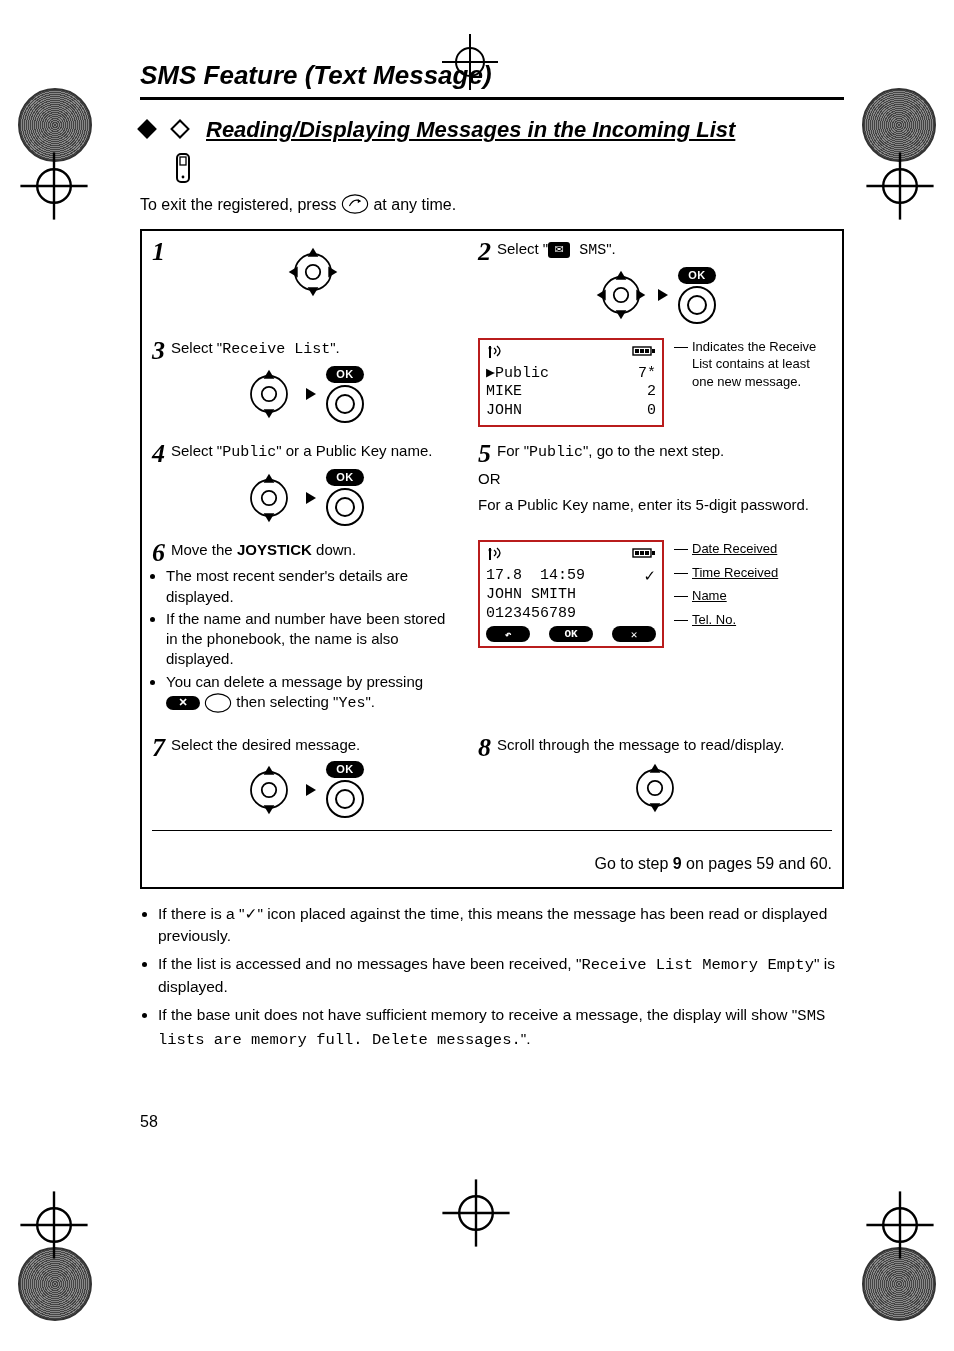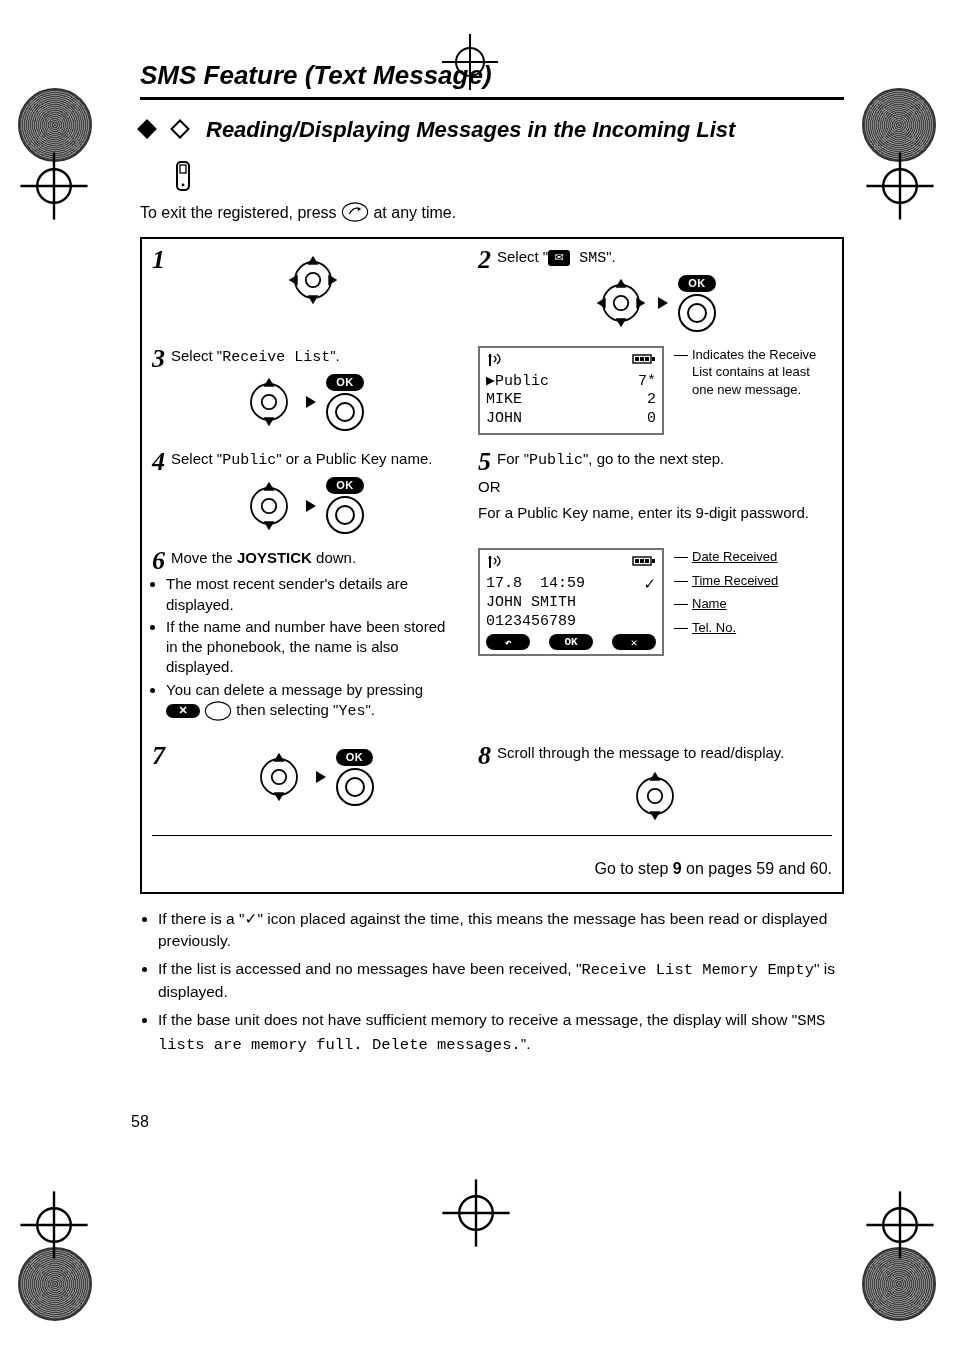--- a/index.html
+++ b/index.html
@@ -51,21 +51,22 @@
   }
   .title-rule {
     border: 0;
     border-top: 3px solid #000;
     margin: 0 0 16px 0;
   }
   .subtitle-row {
     display: flex;
     align-items: flex-start;
     gap: 19px;
-    margin-bottom: 16px;
+    margin-bottom: 8px;
+    text-decoration: underline;
   }
   .dia {
     width: 14px; height: 14px;
     transform: rotate(45deg);
     display: inline-block;
     margin-top: 6px;
     flex: 0 0 auto;
   }
   .dia.solid { background: #000; }
   .dia.outline { background: #fff; border: 2px solid #000; box-sizing: border-box; }
@@ -158,21 +159,21 @@
     justify-content: center;
   }
   .ok-circle::after {
     content: "";
     width: 16px;
     height: 16px;
     border: 2px solid #000;
     border-radius: 50%;
   }
   .lcd {
-    border: 2px solid #737373;
+    border: 2px solid #b91c1c;
     padding: 4px 6px;
     font-family: "Courier New", monospace;
     font-size: 15px;
     width: 170px;
   }
   .lcd-row {
     display: flex;
     justify-content: space-between;
     align-items: center;
     line-height: 1.25;
@@ -262,21 +263,21 @@
   }
   .notes li { margin-bottom: 6px; }
 
   .check {
     font-family: Arial, sans-serif;
   }
 
   .page-num {
     position: absolute;
     bottom: 220px;
-    left: 131px;
+    left: 140px;
     font-size: 16px;
   }
 
   .softkey-orb-inline {
     display: inline-block;
     vertical-align: middle;
   }
   .softkey-orb-inline svg { width: 28px; height: 22px; }
 </style>
 </head>
@@ -496,21 +497,21 @@
         </div>
       </div>
 
       <div class="step">
         <span class="step-num">5</span>
         <div class="step-body">
           <p>
             <span>For "</span><span class="mono">Public</span><span>", go to the next step.</span>
           </p>
           <p>OR</p>
-          <p>For a Public Key name, enter its 9-digit password.</p>
+          <p>For a Public Key name, enter its 5-digit password.</p>
         </div>
       </div>
 
       <div class="step">
         <span class="step-num">6</span>
         <div class="step-body">
           <p>
             <span>Move the </span><b>JOYSTICK</b><span> down.</span>
           </p>
           <ul class="bullet-list">
@@ -574,20 +575,21 @@
             <div><span class="line"></span><span>Time Received</span></div>
             <div><span class="line"></span><span>Name</span></div>
             <div><span class="line"></span><span>Tel. No.</span></div>
           </div>
         </div>
       </div>
 
       <div class="step">
         <span class="step-num">7</span>
         <div class="step-body">
+          <p>Select the desired message.</p>
           <div class="icon-row">
             <span class="joystick">
               <svg viewBox="0 0 60 60">
                   <circle cx="30" cy="30" r="20" fill="#fff" stroke="#000" stroke-width="2"></circle>
                   <circle cx="30" cy="30" r="8" fill="none" stroke="#000" stroke-width="2"></circle>
                   <polygon points="30,3 24,13 36,13" fill="#000"></polygon>
                   <polygon points="30,57 24,47 36,47" fill="#000"></polygon>
                 </svg>
             </span>
             <span class="then-arrow"></span>

